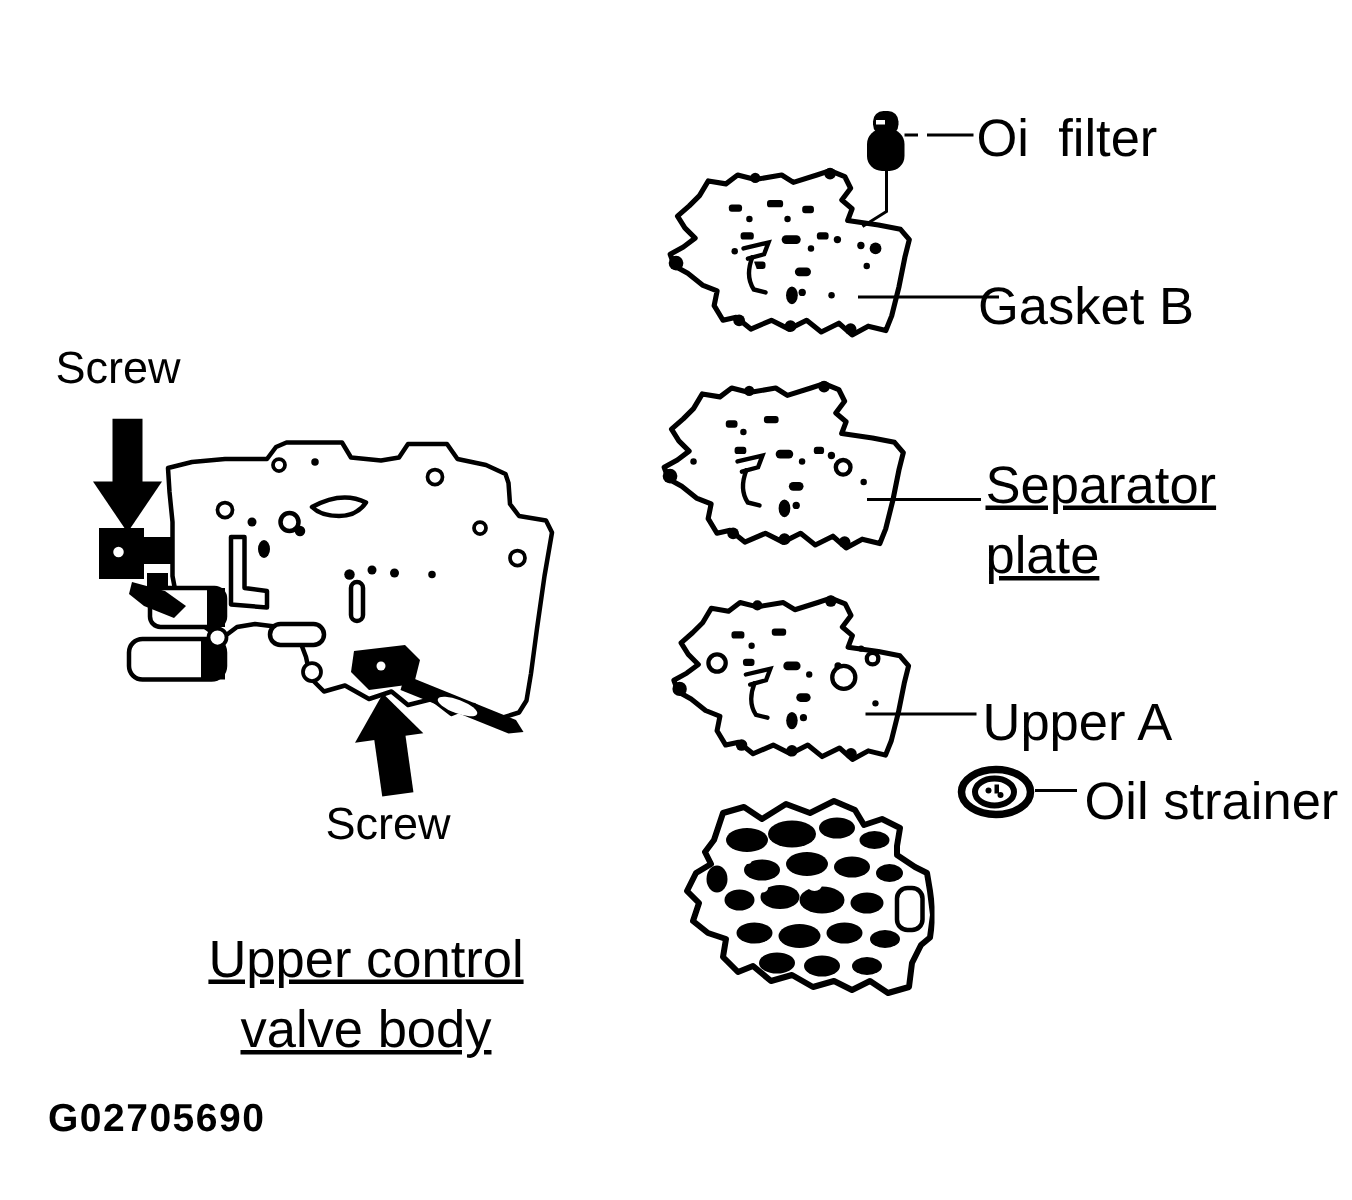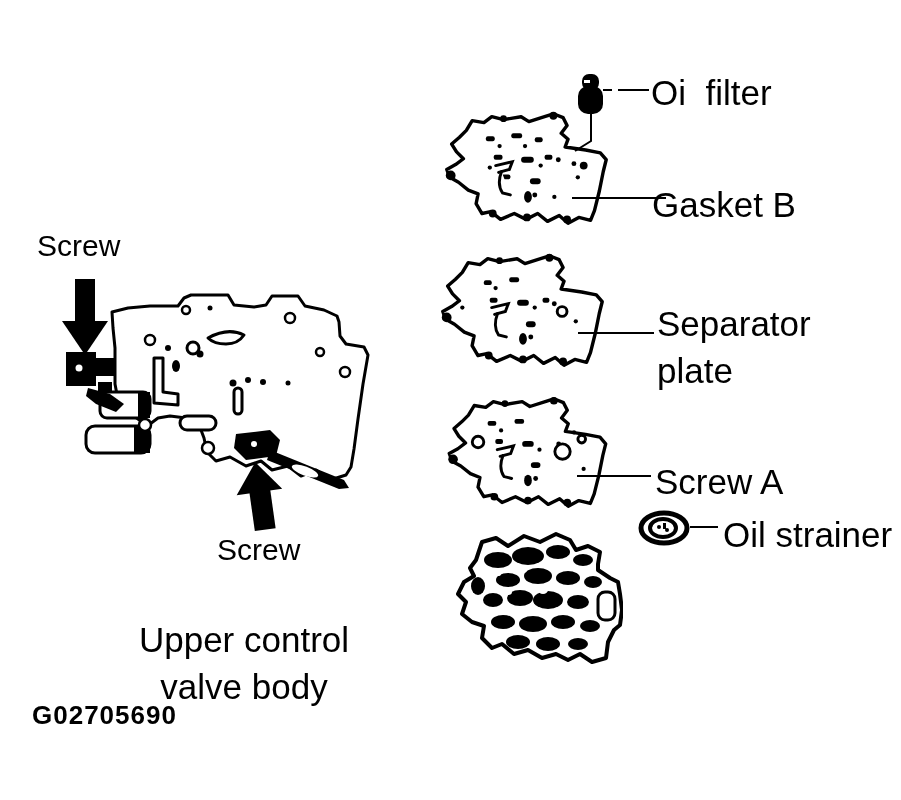--- a/index.html
+++ b/index.html
@@ -10,27 +10,28 @@
     color:#000;
   }
   .abs{position:absolute;}
   .part-label{
     position:absolute;
     font-size:35px;
     line-height:1.35;
     color:#000;
     white-space:nowrap;
   }
-  .wrap{white-space:normal;}
+  .wrap{white-space:normal;text-decoration:underline;}
   .pre{white-space:pre;}
   .code-label{
     position:absolute;
     font-size:26px;
     font-weight:bold;
     letter-spacing:1px;
+    margin-top:30px;
   }
   svg{display:block;}
   .ink-stroke{stroke:#000;fill:#fff;}
 </style>
 </head>
 <body>
 
 <div class="part-label" style="left:37px;top:226px;font-size:30px;">Screw</div>
 
 <svg class="abs" style="left:58px;top:279px;" width="76" height="80" viewBox="0 0 76 80">
@@ -261,15 +262,15 @@
     <path d="M690,527 H718"></path>
   </g>
 </svg>
 
 <div class="part-label pre" style="left:651px;top:69px;">Oi  filter</div>
 
 <div class="part-label" style="left:652px;top:181px;">Gasket B</div>
 
 <div class="part-label wrap" style="left:657px;top:300px;width:175px;">Separator plate</div>
 
-<div class="part-label" style="left:655px;top:458px;">Screw A</div>
+<div class="part-label" style="left:655px;top:458px;">Upper A</div>
 
 <div class="part-label" style="left:723px;top:511px;">Oil strainer</div>
 
 </body></html>

